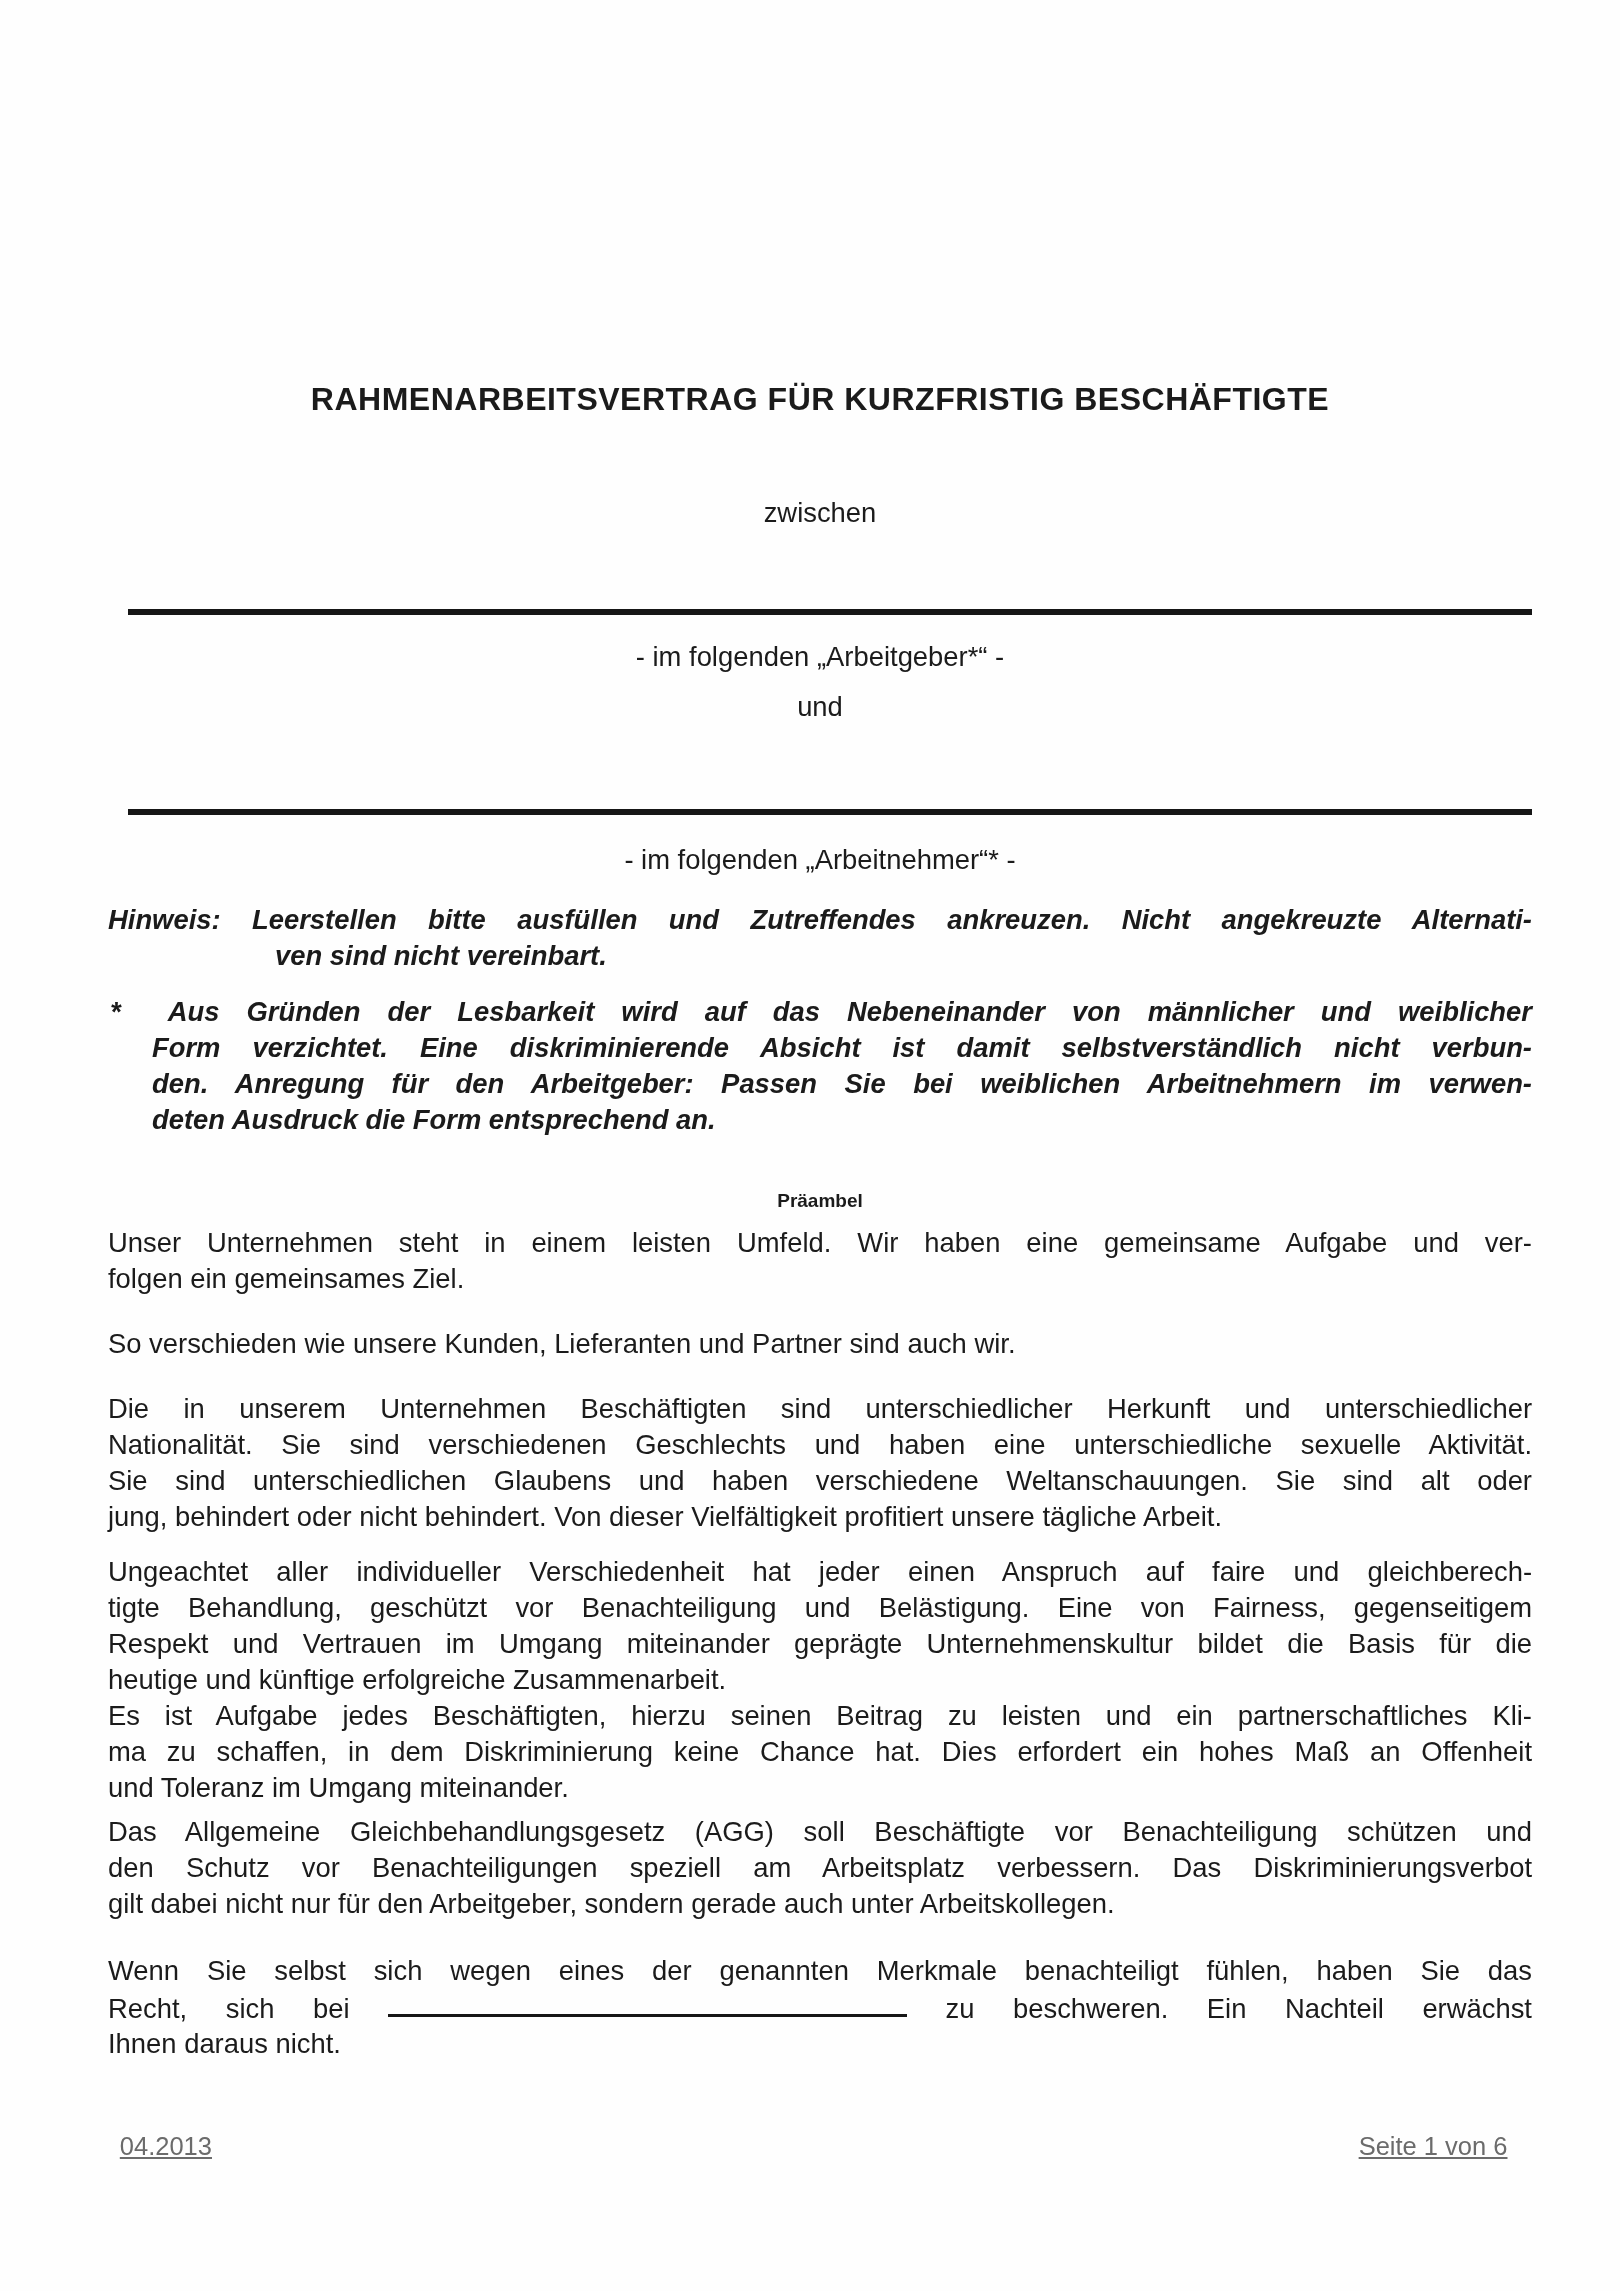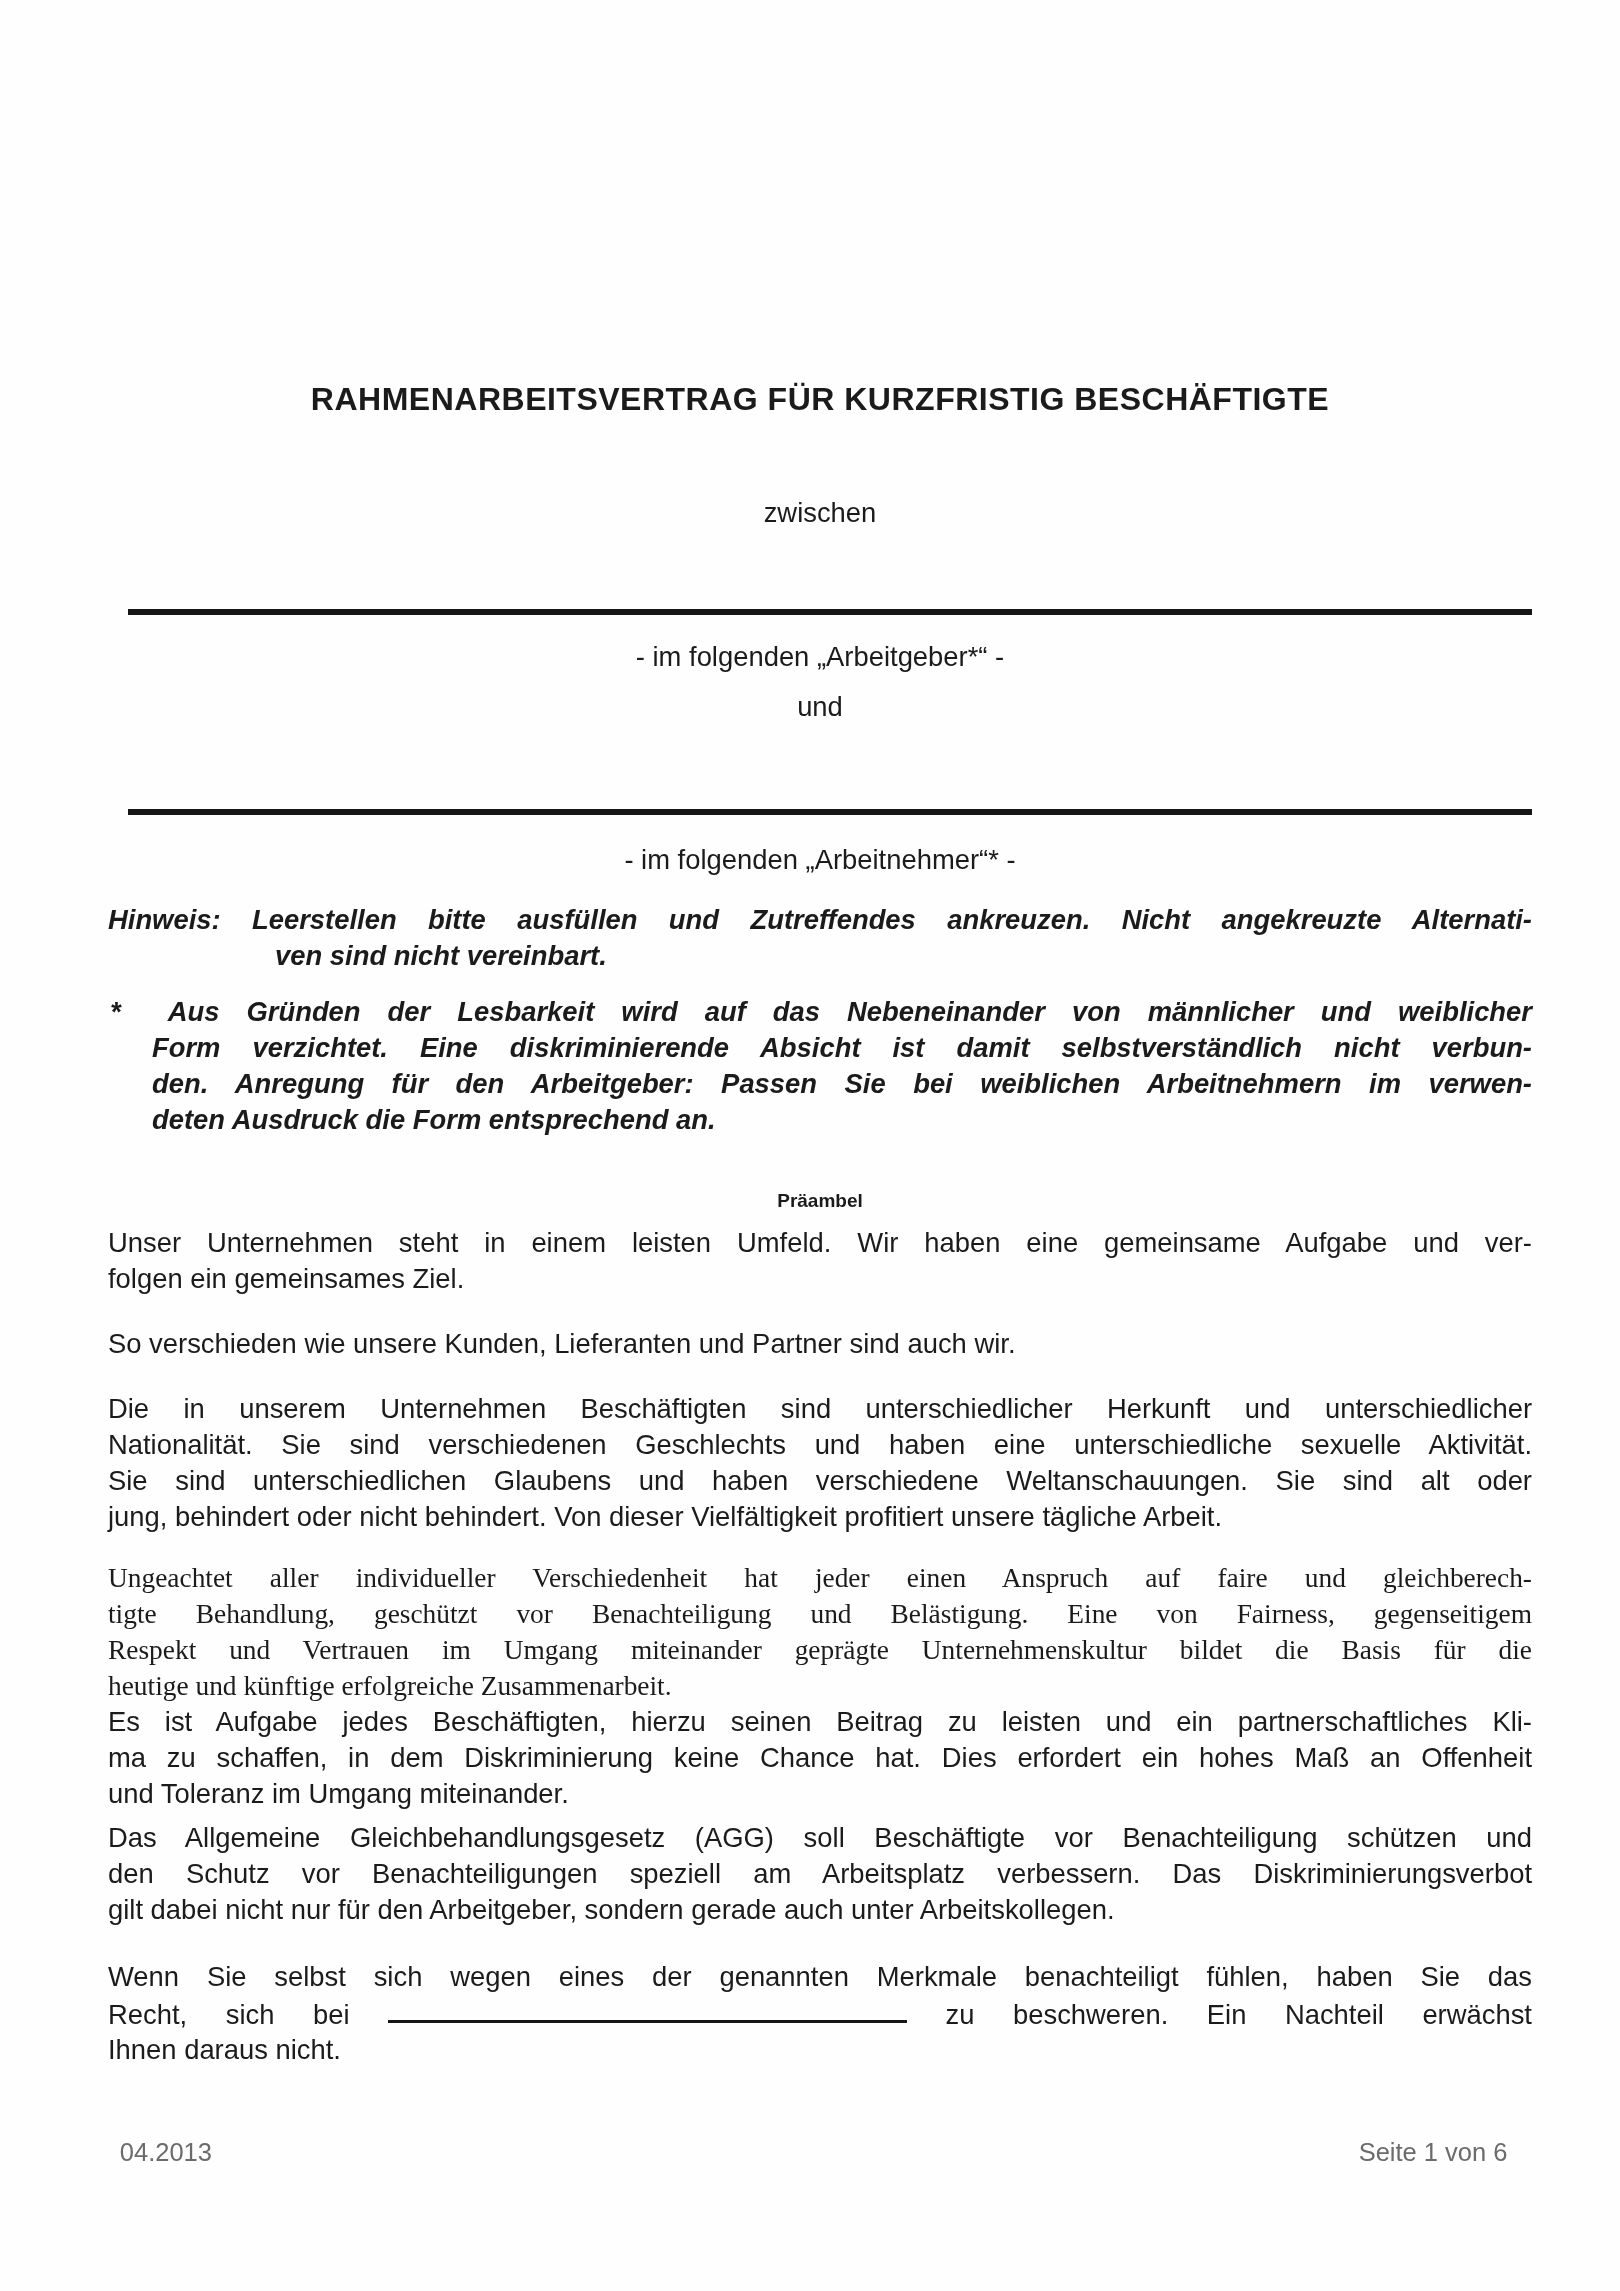--- a/index.html
+++ b/index.html
@@ -60,37 +60,38 @@
     margin-top: 45px;
     text-align: center;
     font-weight: bold;
     font-size: 19px;
   }
   .paras { margin-top: 5.9px; }
   .para { margin-top: 29px; }
   .para:first-child { margin-top: 0; }
   .para.attached { margin-top: 0; }
   .para:nth-child(6) { margin-top: 7.8px; }
-  .para:nth-child(4) { margin-top: 25px; font-family: Liberation Serif, serif; }
+  .para:nth-child(4) { margin-top: 19px; }
 
   .complaint { margin-top: 31px; }
   .blank {
     display: inline-block;
     width: 519px;
     height: 25.5px;
     border-bottom: 3.9px solid #161616;
   }
   .footer {
     margin-top: 66px;
     display: flex;
     justify-content: space-between;
     align-items: flex-start;
     color: #6b6b6b;
     font-size: 25.5px;
     padding: 0 24.5px 0 11.8px;
+    text-decoration: underline;
   }
 </style>
 </head>
 <body>
 
 <div class="page">
 
   <div class="title">RAHMENARBEITSVERTRAG FÜR KURZFRISTIG BESCHÄFTIGTE</div>
 
   <div class="center between">zwischen</div>

